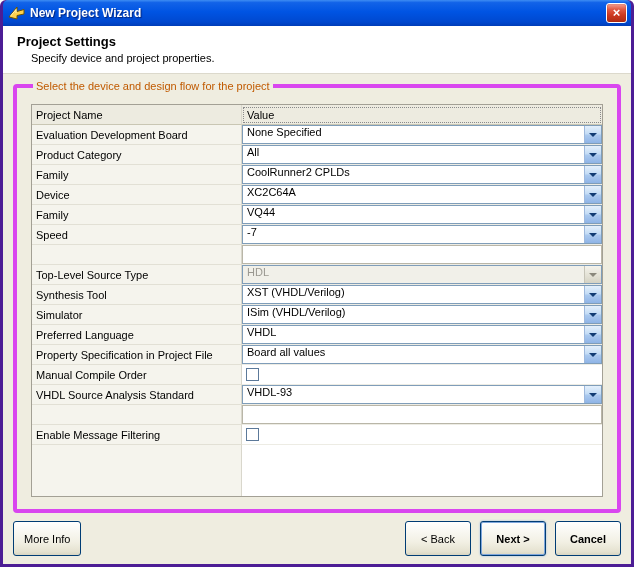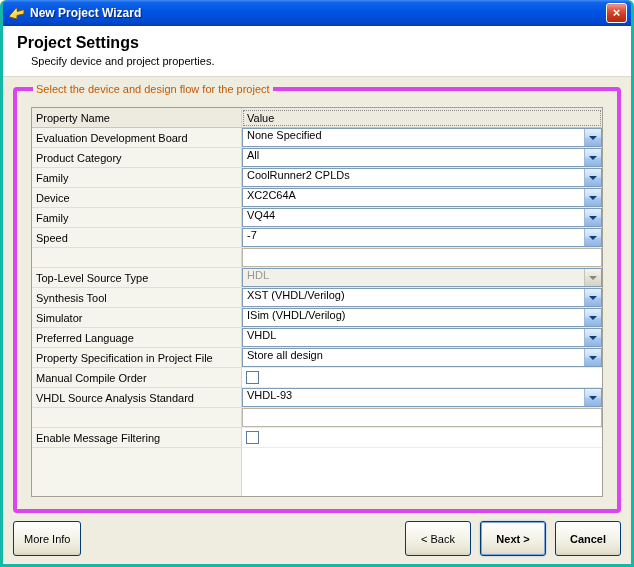--- a/index.html
+++ b/index.html
@@ -1,21 +1,21 @@
 <!DOCTYPE html>
 <html><head>
 <meta charset="utf-8">
 <style>
   * { box-sizing: border-box; margin: 0; padding: 0; }
   html,body { width: 634px; height: 567px; }
   body { font-family: "Liberation Sans", sans-serif; font-size: 11px; color: #000; }
 
   .window {
     width: 634px; height: 567px;
-    background: #14b8a6;
+    background: #4c1d95;
     padding: 0 3px 3px 3px;
     display: flex; flex-direction: column;
     border-radius: 6px 6px 0 0;
     overflow: hidden;
   }
 
   
   .titlebar {
     height: 26px; flex: 0 0 26px;
     display: flex; align-items: center;
@@ -44,21 +44,21 @@
     background: #EFEDE0;
     display: flex; flex-direction: column;
     overflow: hidden;
   }
   .header-strip {
     background: #FFFFFF;
     padding: 8px 14px 9px 14px;
     border-bottom: 1px solid #DCD9CC;
     flex: 0 0 auto;
   }
-  .header-title { font-weight: bold; font-size: 16px; margin-bottom: 3px; }
+  .header-title { font-weight: bold; font-size: 13px; margin-bottom: 3px; }
   .header-subtitle { padding-left: 14px; font-size: 11px; }
 
   .content {
     flex: 1 1 auto; display: flex; flex-direction: column;
     padding: 6px 10px 8px 10px; overflow: hidden;
   }
 
   
   .groupbox {
     border: 4px solid #d946ef; border-radius: 4px;
@@ -180,21 +180,21 @@
       <div class="header-subtitle">Specify device and project properties.</div>
     </div>
 
     <div class="content">
 
       <fieldset class="groupbox">
         <legend>Select the device and design flow for the project</legend>
 
         <div class="ptable">
           <div class="trow thead">
-            <div class="tname">Property Name</div>
+            <div class="tname">Project Name</div>
             <div class="tvalue">
               <div class="vhead-focus">Value</div>
             </div>
           </div>
           <div id="rows-container" style="display:flex;flex-direction:column;flex:1 1 auto;min-height:0;">
               <div class="trow">
                 <div class="tname">Evaluation Development Board</div>
                 <div class="tvalue">
                   <div class="combo">
                     <span class="combo-text">None Specified</span>
@@ -306,21 +306,21 @@
                     <span class="combo-btn">
                       <span class="arrow-down"></span>
                     </span>
                   </div>
                 </div>
               </div>
               <div class="trow">
                 <div class="tname">Property Specification in Project File</div>
                 <div class="tvalue">
                   <div class="combo">
-                    <span class="combo-text">Store all design</span>
+                    <span class="combo-text">Board all values</span>
                     <span class="combo-btn">
                       <span class="arrow-down"></span>
                     </span>
                   </div>
                 </div>
               </div>
               <div class="trow">
                 <div class="tname">Manual Compile Order</div>
                 <div class="tvalue">
                   <div class="checkbox"></div>

